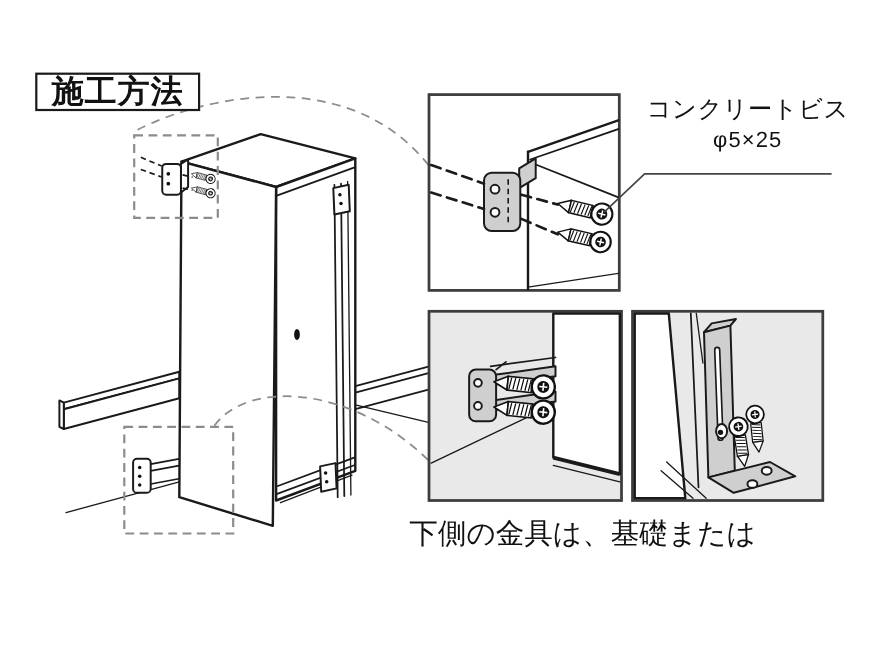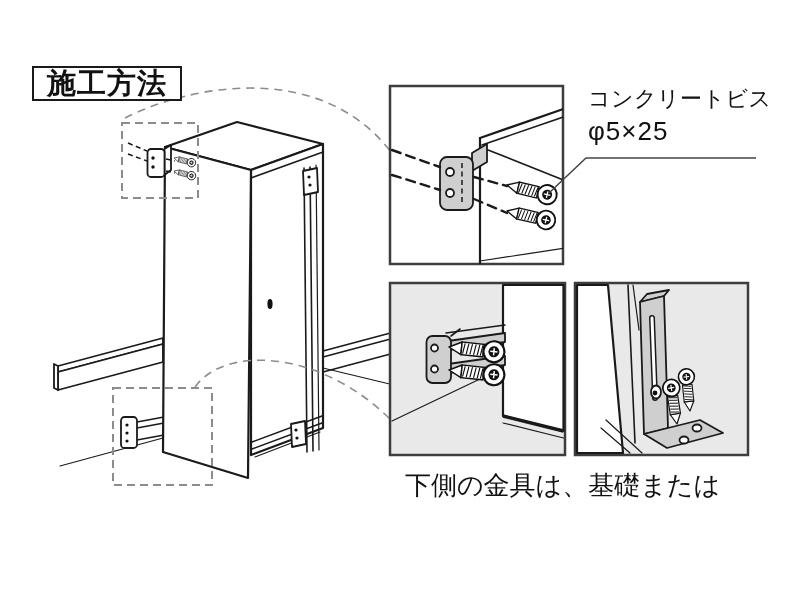--- a/index.html
+++ b/index.html
@@ -23,24 +23,24 @@
   .dashbox{fill:none;stroke:var(--dashed_gray);stroke-width:2;stroke-dasharray:8 5}
   .dasharc{fill:none;stroke:var(--dashed_gray);stroke-width:1.6;stroke-dasharray:8 6}
   .panelA{fill:var(--panel_a_bg);stroke:var(--panel_border);stroke-width:2.5}
   .panelBC{fill:var(--panel_bc_bg);stroke:var(--panel_border);stroke-width:2.5}
   .leader{fill:none;stroke:#444;stroke-width:1.5}
   
   .title-box{position:absolute;left:32px;top:66px;width:150px;height:35px;
     border:2.5px solid var(--line);box-sizing:border-box;display:flex;align-items:center;
     justify-content:center;font-size:29px;font-weight:700;letter-spacing:1px;color:var(--text);
     background:#fff;white-space:nowrap;}
-  .callout{position:absolute;left:588px;top:88px;color:var(--text);line-height:1.0;}
+  .callout{position:absolute;left:588px;top:88px;color:var(--text);line-height:1.0;text-align:center;}
   .callout .l1{font-size:22px;letter-spacing:0.5px;}
-  .callout .l2{font-size:26px;margin-top:8px;letter-spacing:1px;}
-  .caption{position:absolute;left:405px;top:468px;color:var(--text);font-size:26px;line-height:34px;
+  .callout .l2{font-size:20px;margin-top:8px;letter-spacing:1px;}
+  .caption{position:absolute;left:372px;top:468px;color:var(--text);font-size:26px;line-height:34px;
     white-space:nowrap;}
 </style>
 </head>
 <body>
 
 <div class="stage">
 
 <svg width="800" height="600" viewBox="0 0 800 600">
   <defs>
     <clipPath id="cpA">

